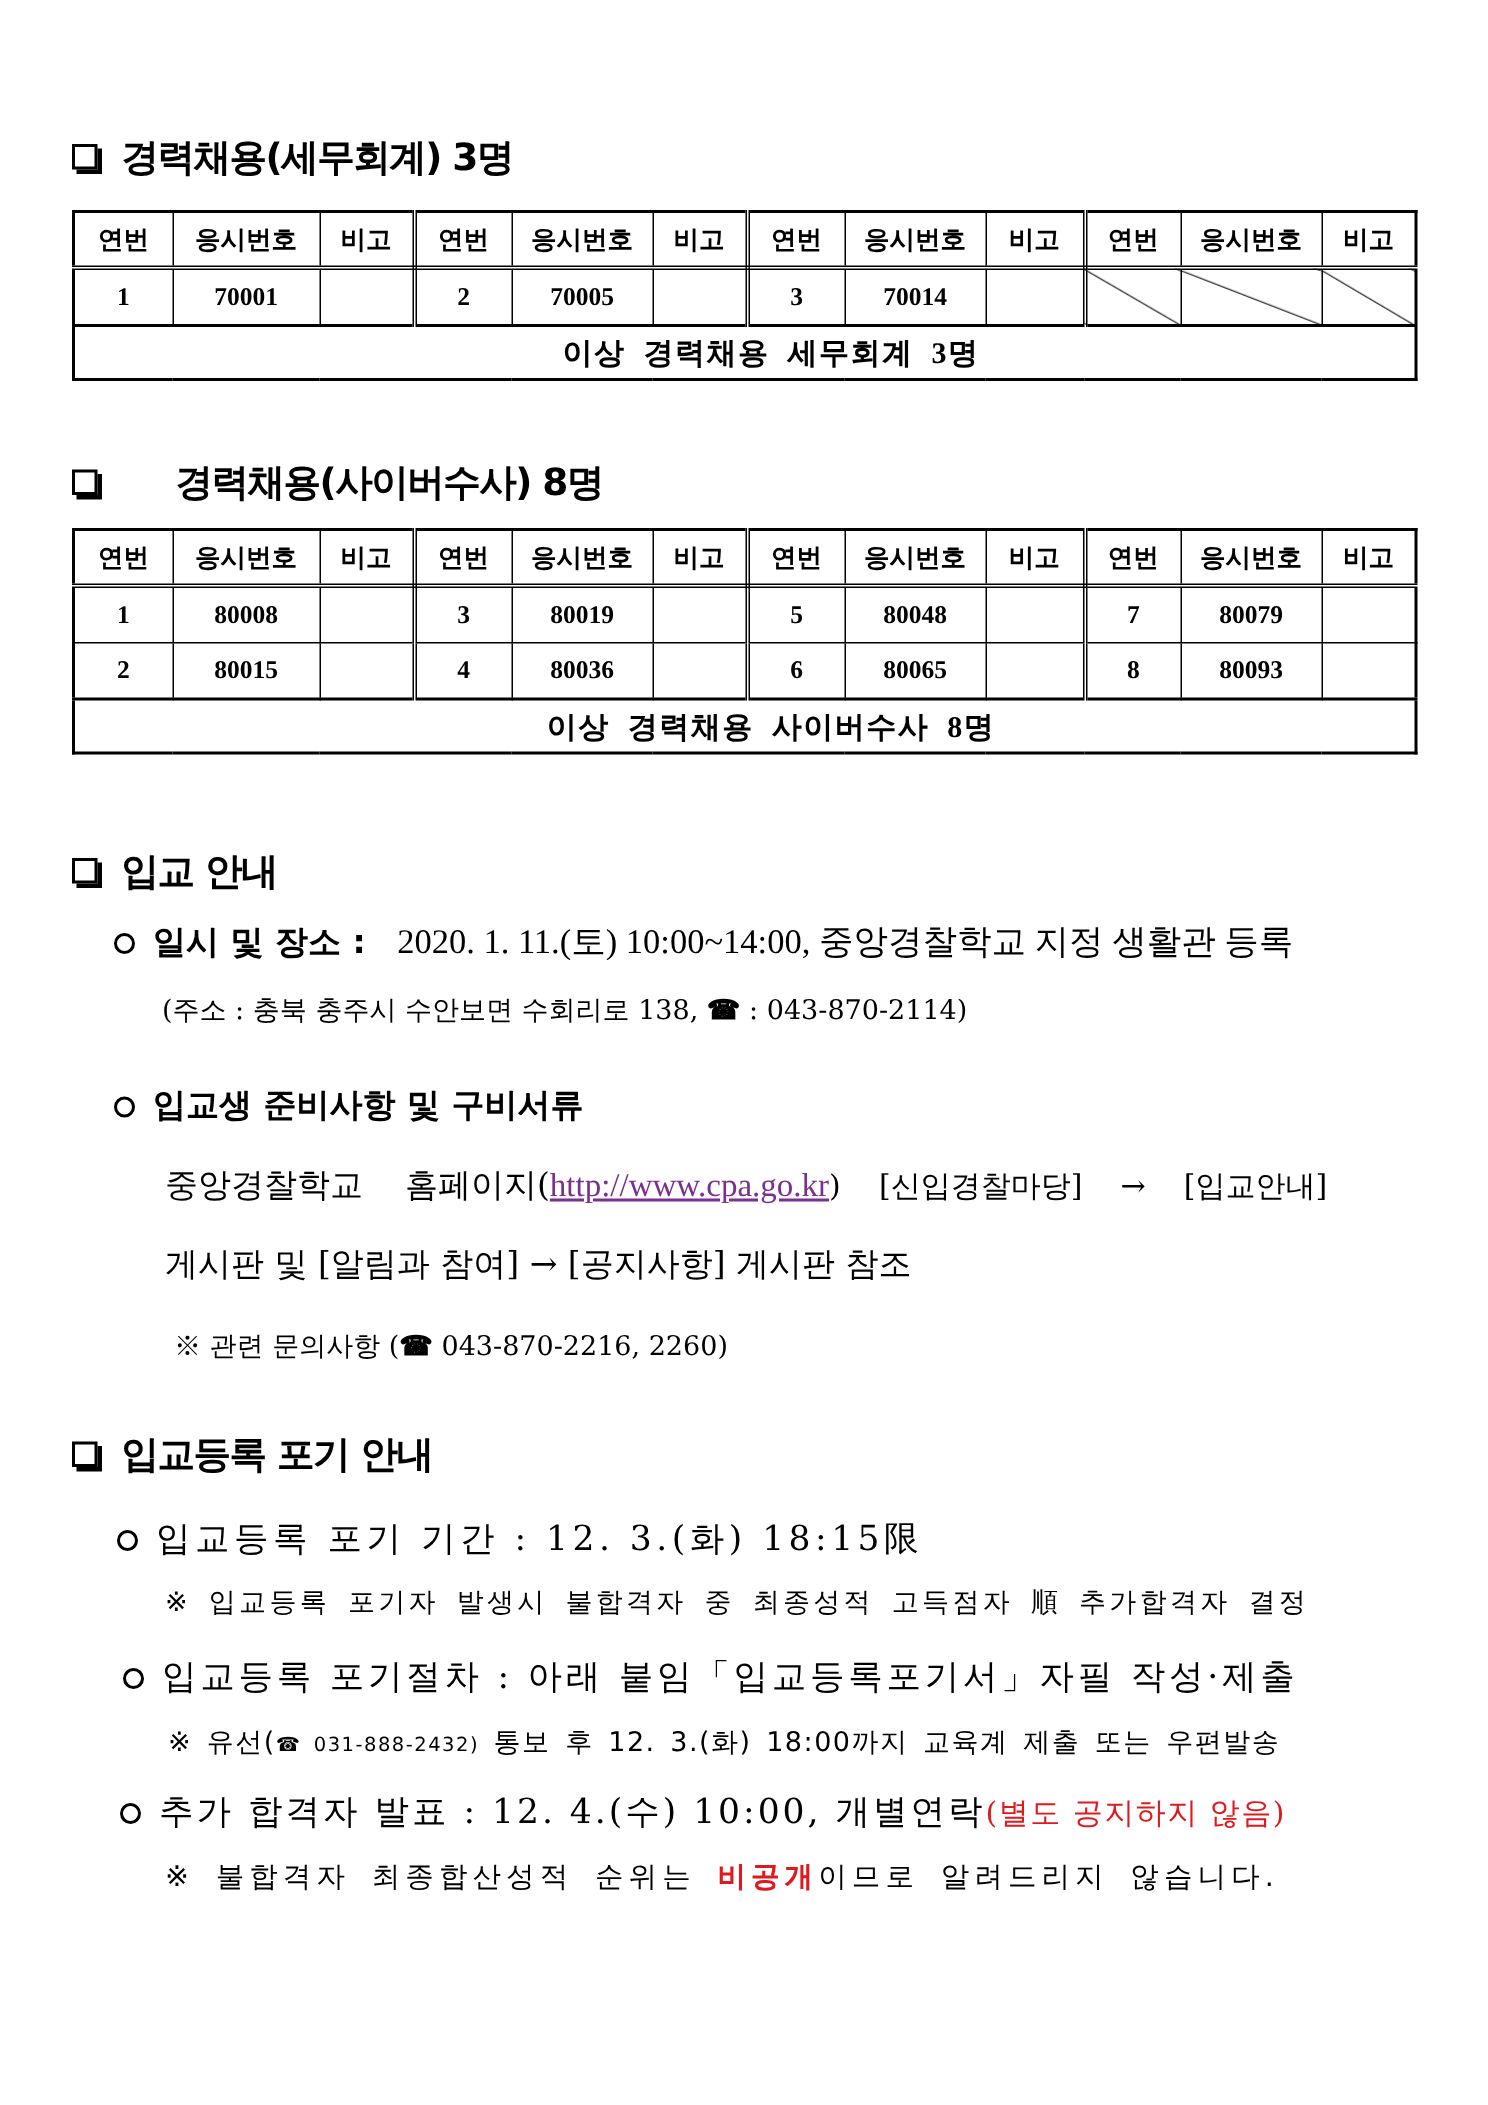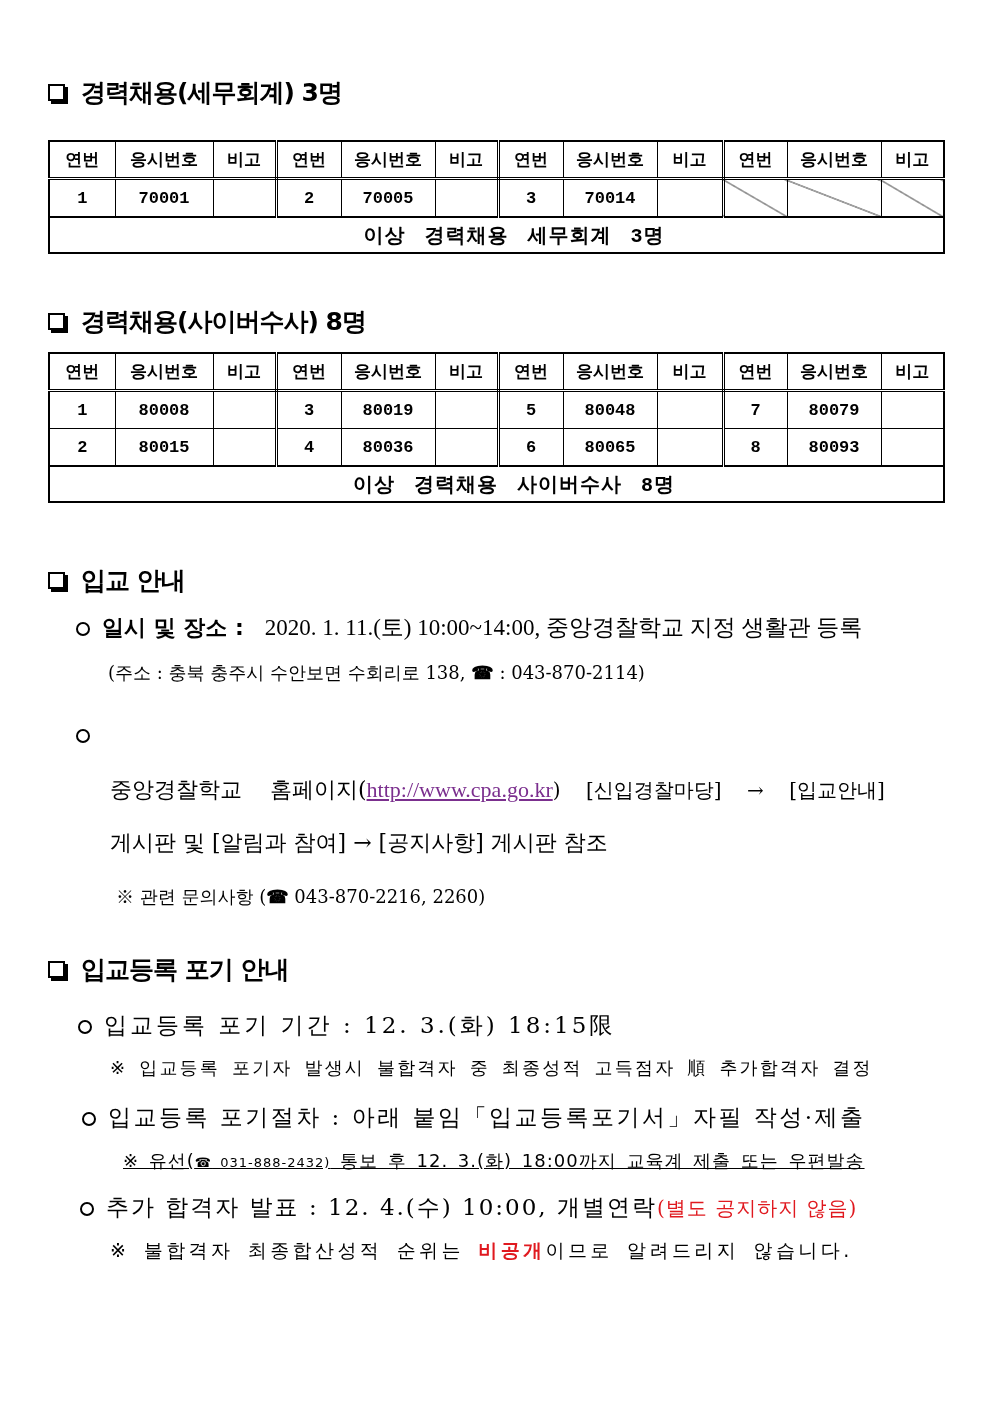--- a/index.html
+++ b/index.html
@@ -1,39 +1,39 @@
 <!DOCTYPE html>
 <html><head>
 <meta charset="utf-8">
 <style>
   html, body { margin: 0; padding: 0; background: #ffffff; }
   body { width: 992px; height: 1403px; position: relative; overflow: hidden; color: #000; font-family: "DejaVu Serif", serif; }
   .abs { position: absolute; white-space: nowrap; }
   .sec-title { font-family: "DejaVu Sans", sans-serif; font-weight: bold; font-size: 25px; letter-spacing: -1px; display: flex; align-items: center; }
   .box-icon { display: inline-block; width: 17px; height: 17px; border: 2px solid #000; box-shadow: 3px 3px 0 #000; margin-right: 16px; background: #fff; box-sizing: border-box; }
-  table.grid { position: absolute; border-collapse: collapse; border: 2.5px solid #000; font-family: Liberation Mono, monospace; font-weight: bold; font-size: 17px; table-layout: fixed; }
+  table.grid { position: absolute; border-collapse: collapse; border: 2.5px solid #000; font-family: Liberation Serif, serif; font-weight: bold; font-size: 17px; table-layout: fixed; }
   table.grid td { border: 1px solid #000; text-align: center; padding: 0; height: 36px; }
   table.grid tr.hdr td { border-bottom: 3px double #000; height: 35px; }
   table.grid td.gsep { border-right: 3px double #000; }
   table.grid td.total { font-size: 20px; height: 34px; border-top: 2px solid #000; letter-spacing: 1px; word-spacing: 6px; padding-left: 35px; }
   td.slash { background: linear-gradient(to top right, transparent calc(50% - 0.7px), #000 50%, transparent calc(50% + 0.7px)); }
   .bullet { display: inline-block; width: 14px; height: 14px; border: 2px solid #000; border-radius: 50%; margin-right: 12px; vertical-align: middle; box-sizing: border-box; }
   .body-line { font-size: 22px; }
   .small-line { font-size: 18px; }
   .gothic { font-family: "DejaVu Sans", sans-serif; }
   .link { color: #7b2f8e; text-decoration: underline; }
   .red { color: #e0191f; }
   .redbold { color: #e0191f; font-weight: bold; font-family: Liberation Mono, monospace; }
   .phone { font-weight: bold; }
   .spaced { letter-spacing: 3px; }
 </style>
 </head>
 <body>
 
-<div class="abs sec-title" style="left:48px; top:76px;">
+<div class="abs sec-title" style="left:48px; top:88px;">
   <span class="box-icon"></span>
   <span>경력채용(세무회계) 3명</span>
 </div>
 
 <table class="grid" style="left:48px; top:140px; width:897px;">
   <colgroup>
     <col style="width:66px">
       <col style="width:98px">
       <col style="width:63px">
     <col style="width:65px">
@@ -74,21 +74,21 @@
     <td class="slash"></td>
     <td class="slash"></td>
     <td class="slash"></td>
   </tr>
   <tr>
     <td class="total" colspan="12">이상 경력채용 세무회계 3명</td>
   </tr>
 </tbody>
   </table>
 
-<div class="abs sec-title" style="left:48px; top:305px;">
+<div class="abs sec-title" style="left:48px; top:305px;gap:36px;">
   <span class="box-icon"></span>
   <span>경력채용(사이버수사) 8명</span>
 </div>
 
 <table class="grid" style="left:48px; top:352px; width:897px;">
   <colgroup>
     <col style="width:66px">
       <col style="width:98px">
       <col style="width:63px">
     <col style="width:65px">
@@ -159,21 +159,21 @@
   <span class="bullet"></span><b class="gothic" style="font-weight:bold;">일시 및 장소 :</b>&nbsp;&nbsp;&nbsp;<span style="font-family:'Liberation Serif',serif; font-size:23px;">2020. 1. 11.(토) 10:00~14:00, 중앙경찰학교 지정 생활관 등록</span>
 </div>
 
 <div class="abs small-line" style="left:108px; top:661px;">
   <span>(주소 : 충북 충주시 수안보면 수회리로 138,</span>
   <span class="phone">☎</span>
   <span>: 043-870-2114)</span>
 </div>
 
 <div class="abs body-line" style="left:76px; top:722px;">
-  <span class="bullet"></span>
+  <span class="bullet"></span><b>입교생 준비사항 및 구비서류</b>
 </div>
 
 <div class="abs body-line" style="left:110px; top:775px; width:835px;">
   <span style="white-space:pre;">중앙경찰학교    홈페이지(</span><span class="link" style="font-family:'Liberation Serif',serif;">http://www.cpa.go.kr</span><span style="white-space:pre; font-size:20px;">)    [신입경찰마당]    →    [입교안내]</span>
 </div>
 
 <div class="abs body-line" style="left:110px; top:828px;text-align:center;">
   <span>게시판 및 [알림과 참여] → [공지사항] 게시판 참조</span>
 </div>
 
@@ -191,21 +191,21 @@
 </div>
 
 <div class="abs gothic" style="left:110px; top:1056px; font-size:18px; letter-spacing:2.2px; word-spacing:4px;">
   <span>※ 입교등록 포기자 발생시 불합격자 중 최종성적 고득점자 順 추가합격자 결정</span>
 </div>
 
 <div class="abs body-line" style="left:82px; top:1102px; font-size:23px; letter-spacing:2.5px;">
   <span class="bullet"></span><span>입교등록 포기절차 : 아래 붙임「입교등록포기서」자필 작성·제출</span>
 </div>
 
-<div class="abs gothic" style="left:123px; top:1149px; font-size:18px; letter-spacing:1px; word-spacing:3px;text-decoration:underline;">
+<div class="abs gothic" style="left:112px; top:1149px; font-size:18px; letter-spacing:1px; word-spacing:3px;">
   <span>※ 유선(</span><span class="phone" style="font-size:13px;">☎</span><span style="font-size:13px;"> 031-888-2432)</span><span> 통보 후 12. 3.(화) 18:00까지 교육계 제출 또는 우편발송</span>
 </div>
 
 <div class="abs body-line" style="left:80px; top:1192px; font-size:23px; letter-spacing:2px;">
   <span class="bullet"></span><span>추가 합격자 발표 : 12. 4.(수) 10:00, 개별연락</span><span class="red" style="font-size:20px; letter-spacing:1px;">(별도 공지하지 않음)</span>
 </div>
 
 <div class="abs gothic" style="left:110px; top:1238px; font-size:19px; letter-spacing:3.4px; word-spacing:5px;">
   <span>※ 불합격자 최종합산성적 순위는 </span><span class="redbold">비공개</span><span>이므로 알려드리지 않습니다.</span>
 </div>

